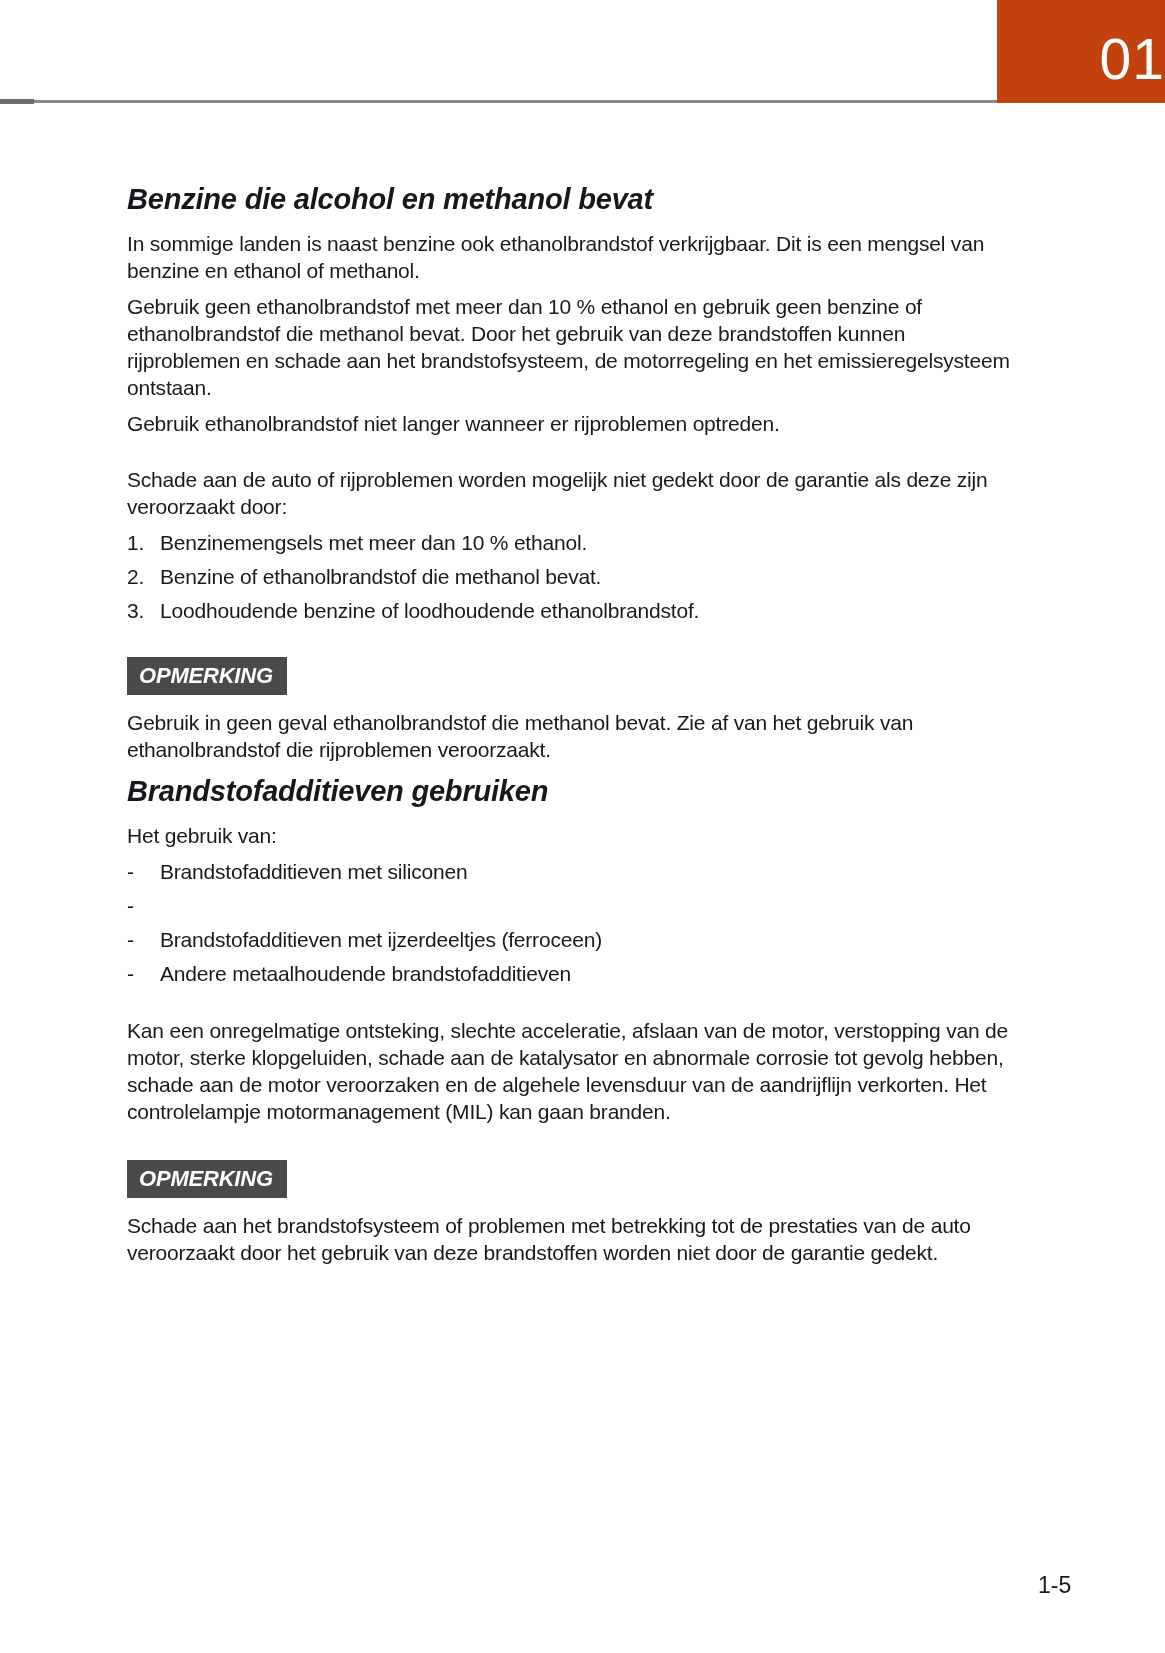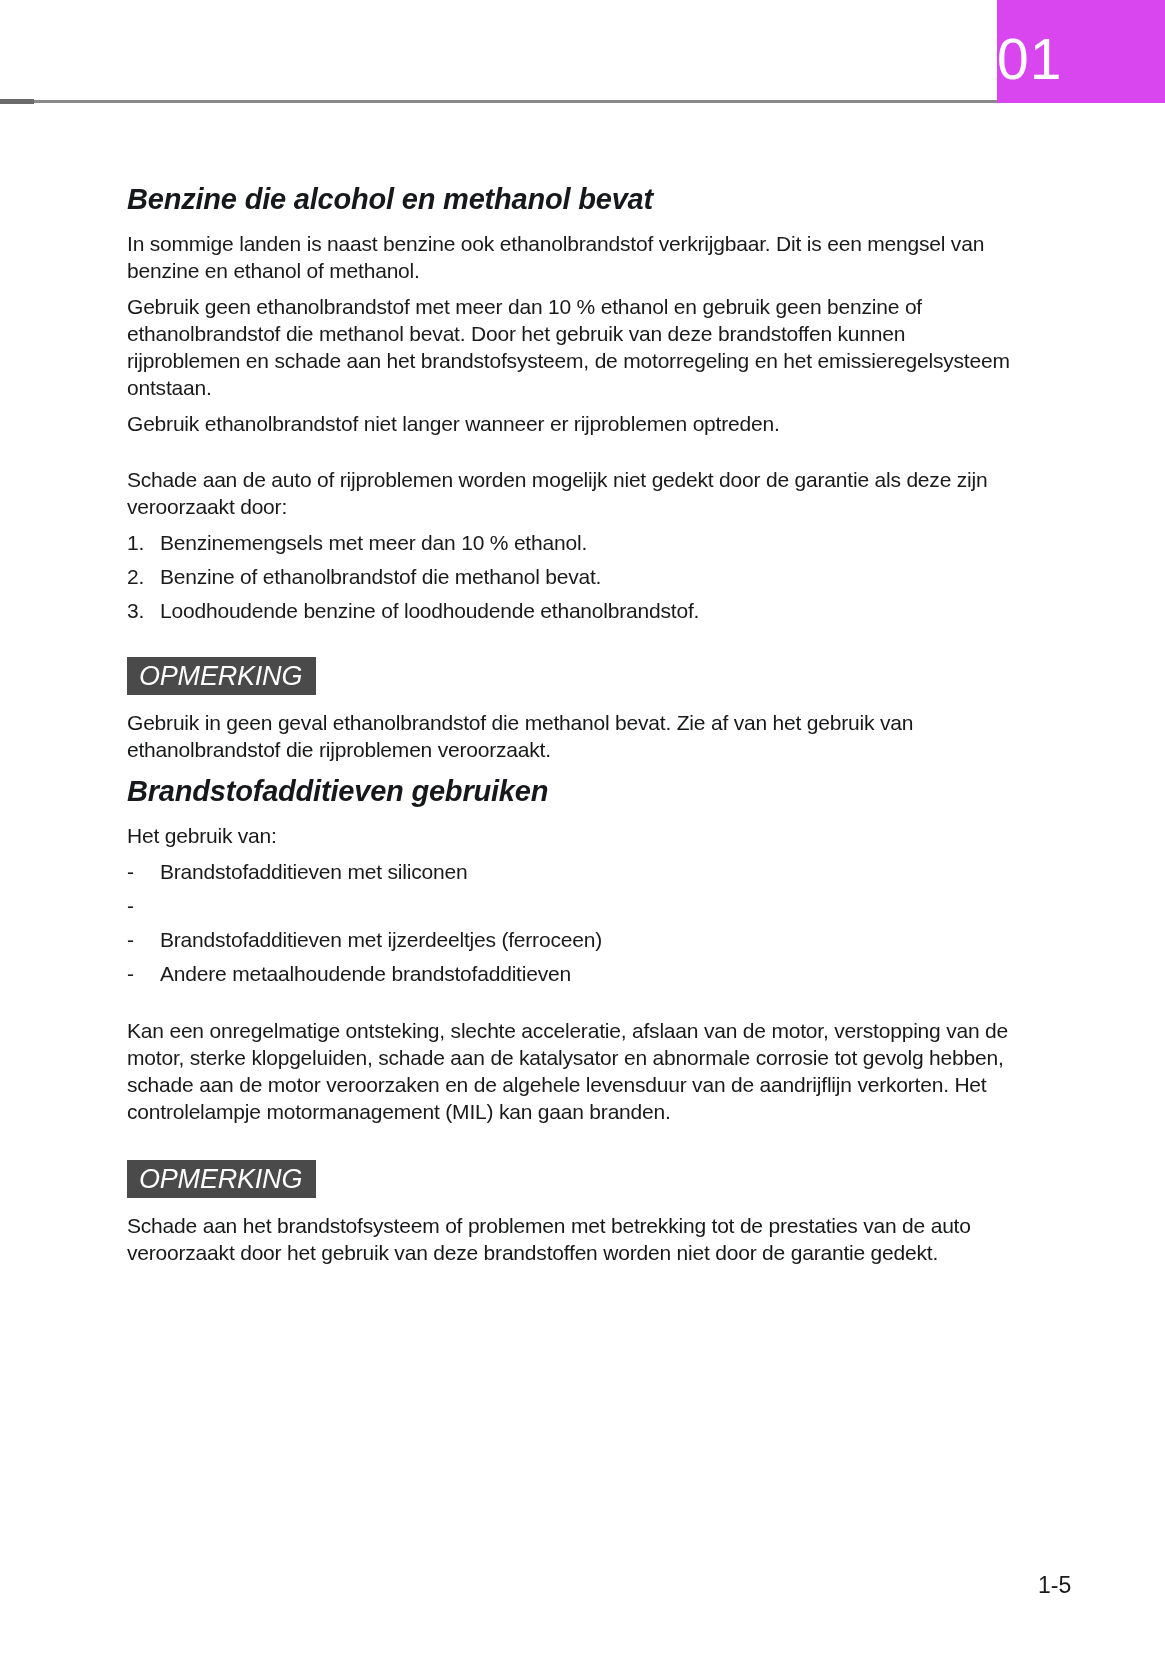--- a/index.html
+++ b/index.html
@@ -13,24 +13,24 @@
     overflow: hidden;
   }
 
   
   .chapter-tab {
     position: absolute;
     top: 0;
     right: 0;
     width: 168px;
     height: 103px;
-    background: #d946ef;
+    background: #c2410c;
     display: flex;
     align-items: center;
-    justify-content: flex-start;
+    justify-content: flex-end;
   }
   .chapter-tab .num {
     color: #ffffff;
     font-size: 57px;
     font-weight: 400;
     letter-spacing: 1px;
     padding-top: 14px;
   }
 
   
@@ -93,22 +93,22 @@
   .list-row .marker {
     width: 33px;
     flex: 0 0 33px;
   }
   .dash-list .list-row .marker { width: 33px; }
 
   .note-badge {
     display: inline-block;
     background: #4a4a4a;
     color: #ffffff;
-    font-size: 27px;
-    font-weight: 400;
+    font-size: 22px;
+    font-weight: 700;
     font-style: italic;
     line-height: 38px;
     height: 38px;
     padding: 0 14px 0 12px;
     margin-top: 26px;
     letter-spacing: -0.2px;
   }
   p.note-text {
     font-size: 21px;
     font-weight: 400;

